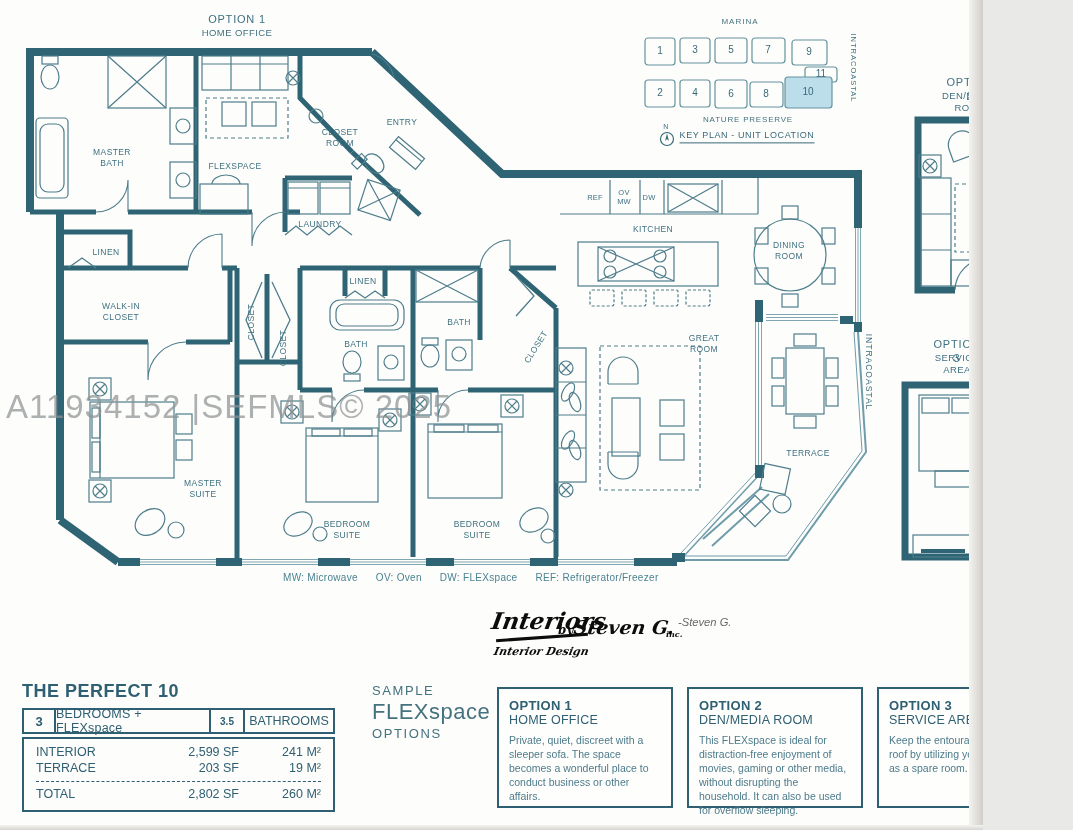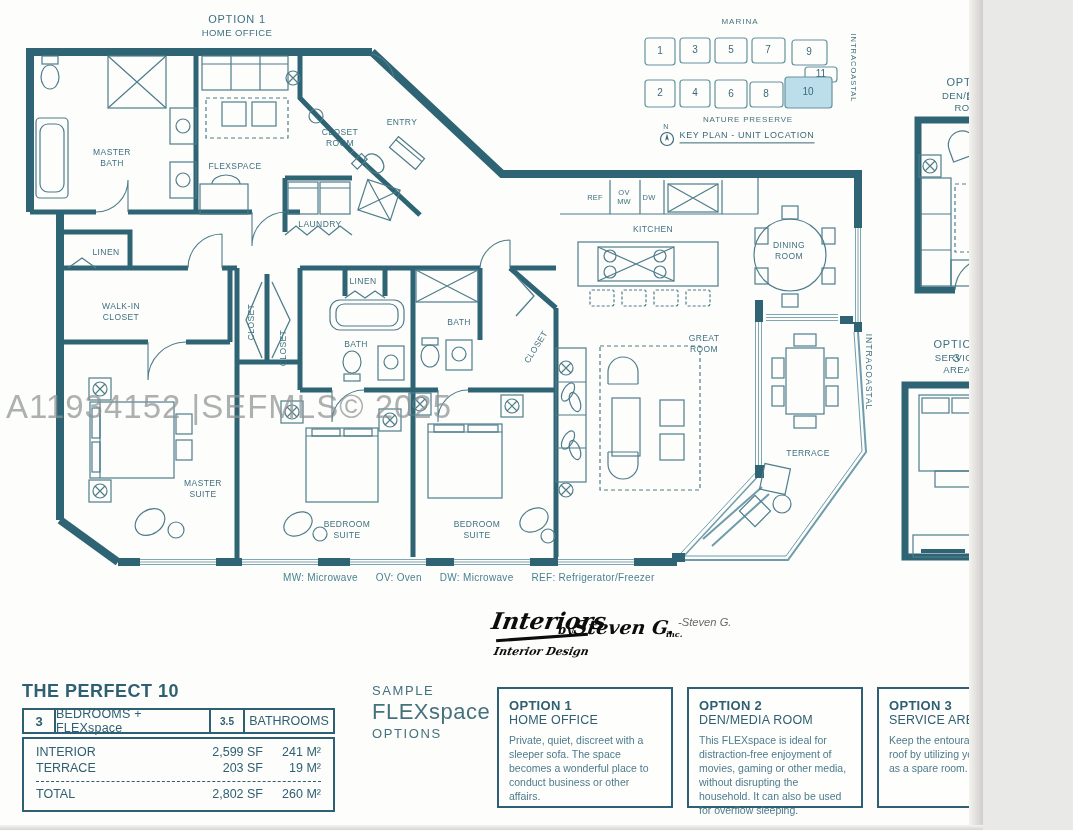--- a/index.html
+++ b/index.html
@@ -35,21 +35,21 @@
   .sum-title{position:absolute;left:22px;top:681px;font-size:18px;font-weight:700;letter-spacing:.5px;color:#2e5f72;}
   .sum-head{position:absolute;left:22px;top:708px;width:313px;height:26px;border:2px solid #2e5f72;
             display:flex;align-items:stretch;color:#2e5f72;box-sizing:border-box;}
   .sum-head>div{display:flex;align-items:center;justify-content:center;}
   .sh1{width:30px;border-right:2px solid #2e5f72;font-size:13px;font-weight:700;}
   .sh2{flex:1;border-right:2px solid #2e5f72;font-size:12.5px;letter-spacing:.2px;}
   .sh3{width:32px;border-right:2px solid #2e5f72;font-size:10px;font-weight:700;}
   .sh4{width:88px;font-size:12.5px;}
   .sum-body{position:absolute;left:22px;top:737px;width:313px;border:2px solid #2e5f72;box-sizing:border-box;
             padding:6px 12px 7px 12px;color:#2e5f72;font-size:12.5px;}
-  .sum-row{display:flex;line-height:1.25;}
+  .sum-row{display:flex;line-height:1.25;gap:24px;}
   .sum-row .rl{flex:1;}
   .sum-row .rsf{width:80px;text-align:right;}
   .sum-row .rm{width:58px;text-align:right;}
   .sum-dash{border-top:1.6px dashed #2e5f72;margin:5px 0 5px 0;}
   
   .sample{position:absolute;left:372px;top:683px;color:#45727f;}
   .sample .s1{font-size:13px;letter-spacing:1.6px;}
   .sample .s2{font-size:22px;letter-spacing:.5px;margin-top:1px;}
   .sample .s3{font-size:13px;letter-spacing:1.6px;margin-top:1px;}
   
@@ -416,21 +416,21 @@
         <circle cx="109" cy="59" r="7"></circle>
         <path d="M104,54 L114,64 M104,64 L114,54"></path>
       <rect x="20" y="190" width="60" height="22"></rect>
     </g>
     <rect x="28" y="204" width="44" height="4" fill="#2e6474"></rect>
   </svg>
 
   <div class="legend">
     <span>MW: Microwave</span>
     <span>OV: Oven</span>
-    <span>DW: Microwave</span>
+    <span>DW: FLEXspace</span>
     <span>REF: Refrigerator/Freezer</span>
   </div>
 
   <div class="logo">
     <span class="l1">Interiors</span>
     <div class="swash"></div>
     <span class="l2">by</span>
     <span class="l3">Steven G.</span>
     <span class="l4">inc.</span>
     <span class="l5">Interior Design</span>

